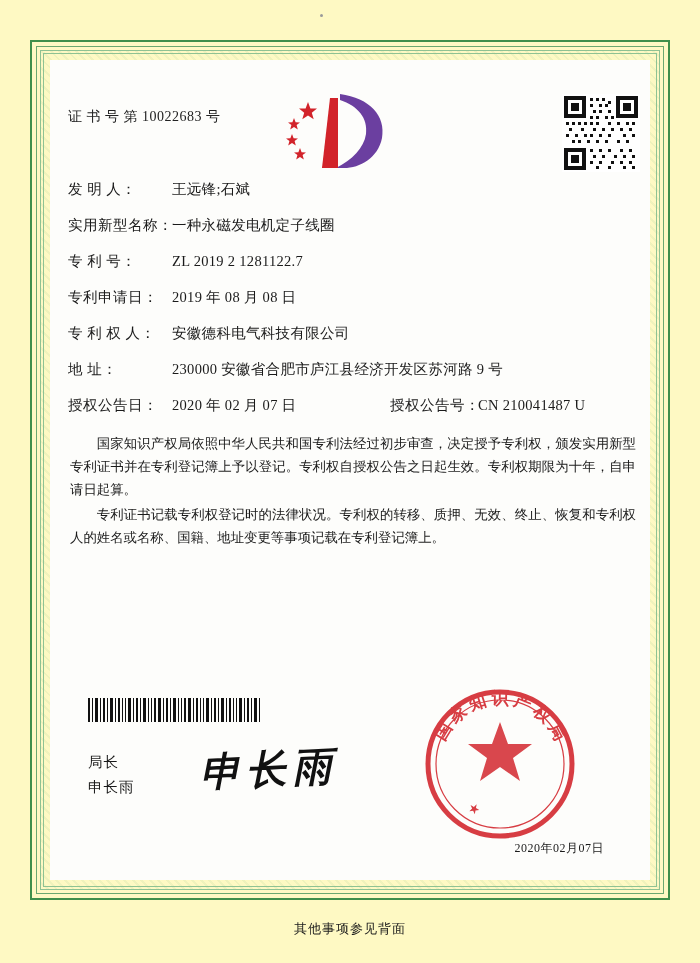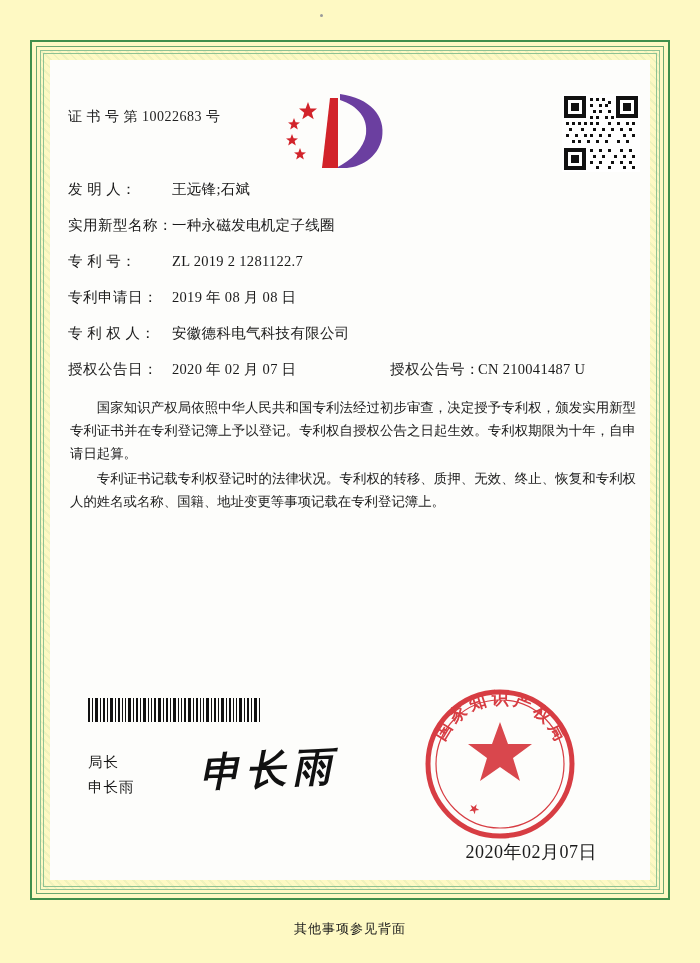--- a/index.html
+++ b/index.html
@@ -197,23 +197,23 @@
   
   .seal {
     position: absolute;
     right: 58px;
     top: 612px;
     width: 164px;
     height: 164px;
   }
   .seal-date {
     position: absolute;
-    right: 43px;
+    right: 36px;
     top: 770px;
-    font-size: 18px;
+    font-size: 12px;
     color: #1a1a1a;
     letter-spacing: 0.5px;
   }
 
   .page-no {
     position: absolute;
     left: 0;
     right: 0;
     top: 822px;
     text-align: center;
@@ -377,20 +377,24 @@
       <div class="field">
         <span class="field-label">专利申请日：</span>
         <span class="field-value">2019 年 08 月 08 日</span>
       </div>
 
       <div class="field">
         <span class="field-label">专 利 权 人：</span>
         <span class="field-value">安徽德科电气科技有限公司</span>
       </div>
 
+      <div class="field">
+        <span class="field-label">地       址：</span>
+        <span class="field-value">230000 安徽省合肥市庐江县经济开发区苏河路 9 号</span>
+      </div>
 
       <div class="field-row-split">
         <div class="split-left">
           <span class="field-label">授权公告日：</span>
           <span class="field-value">2020 年 02 月 07 日</span>
         </div>
         <div class="split-right">
           <span class="field-label">授权公告号：</span>
           <span class="field-value">CN 210041487 U</span>
         </div>

